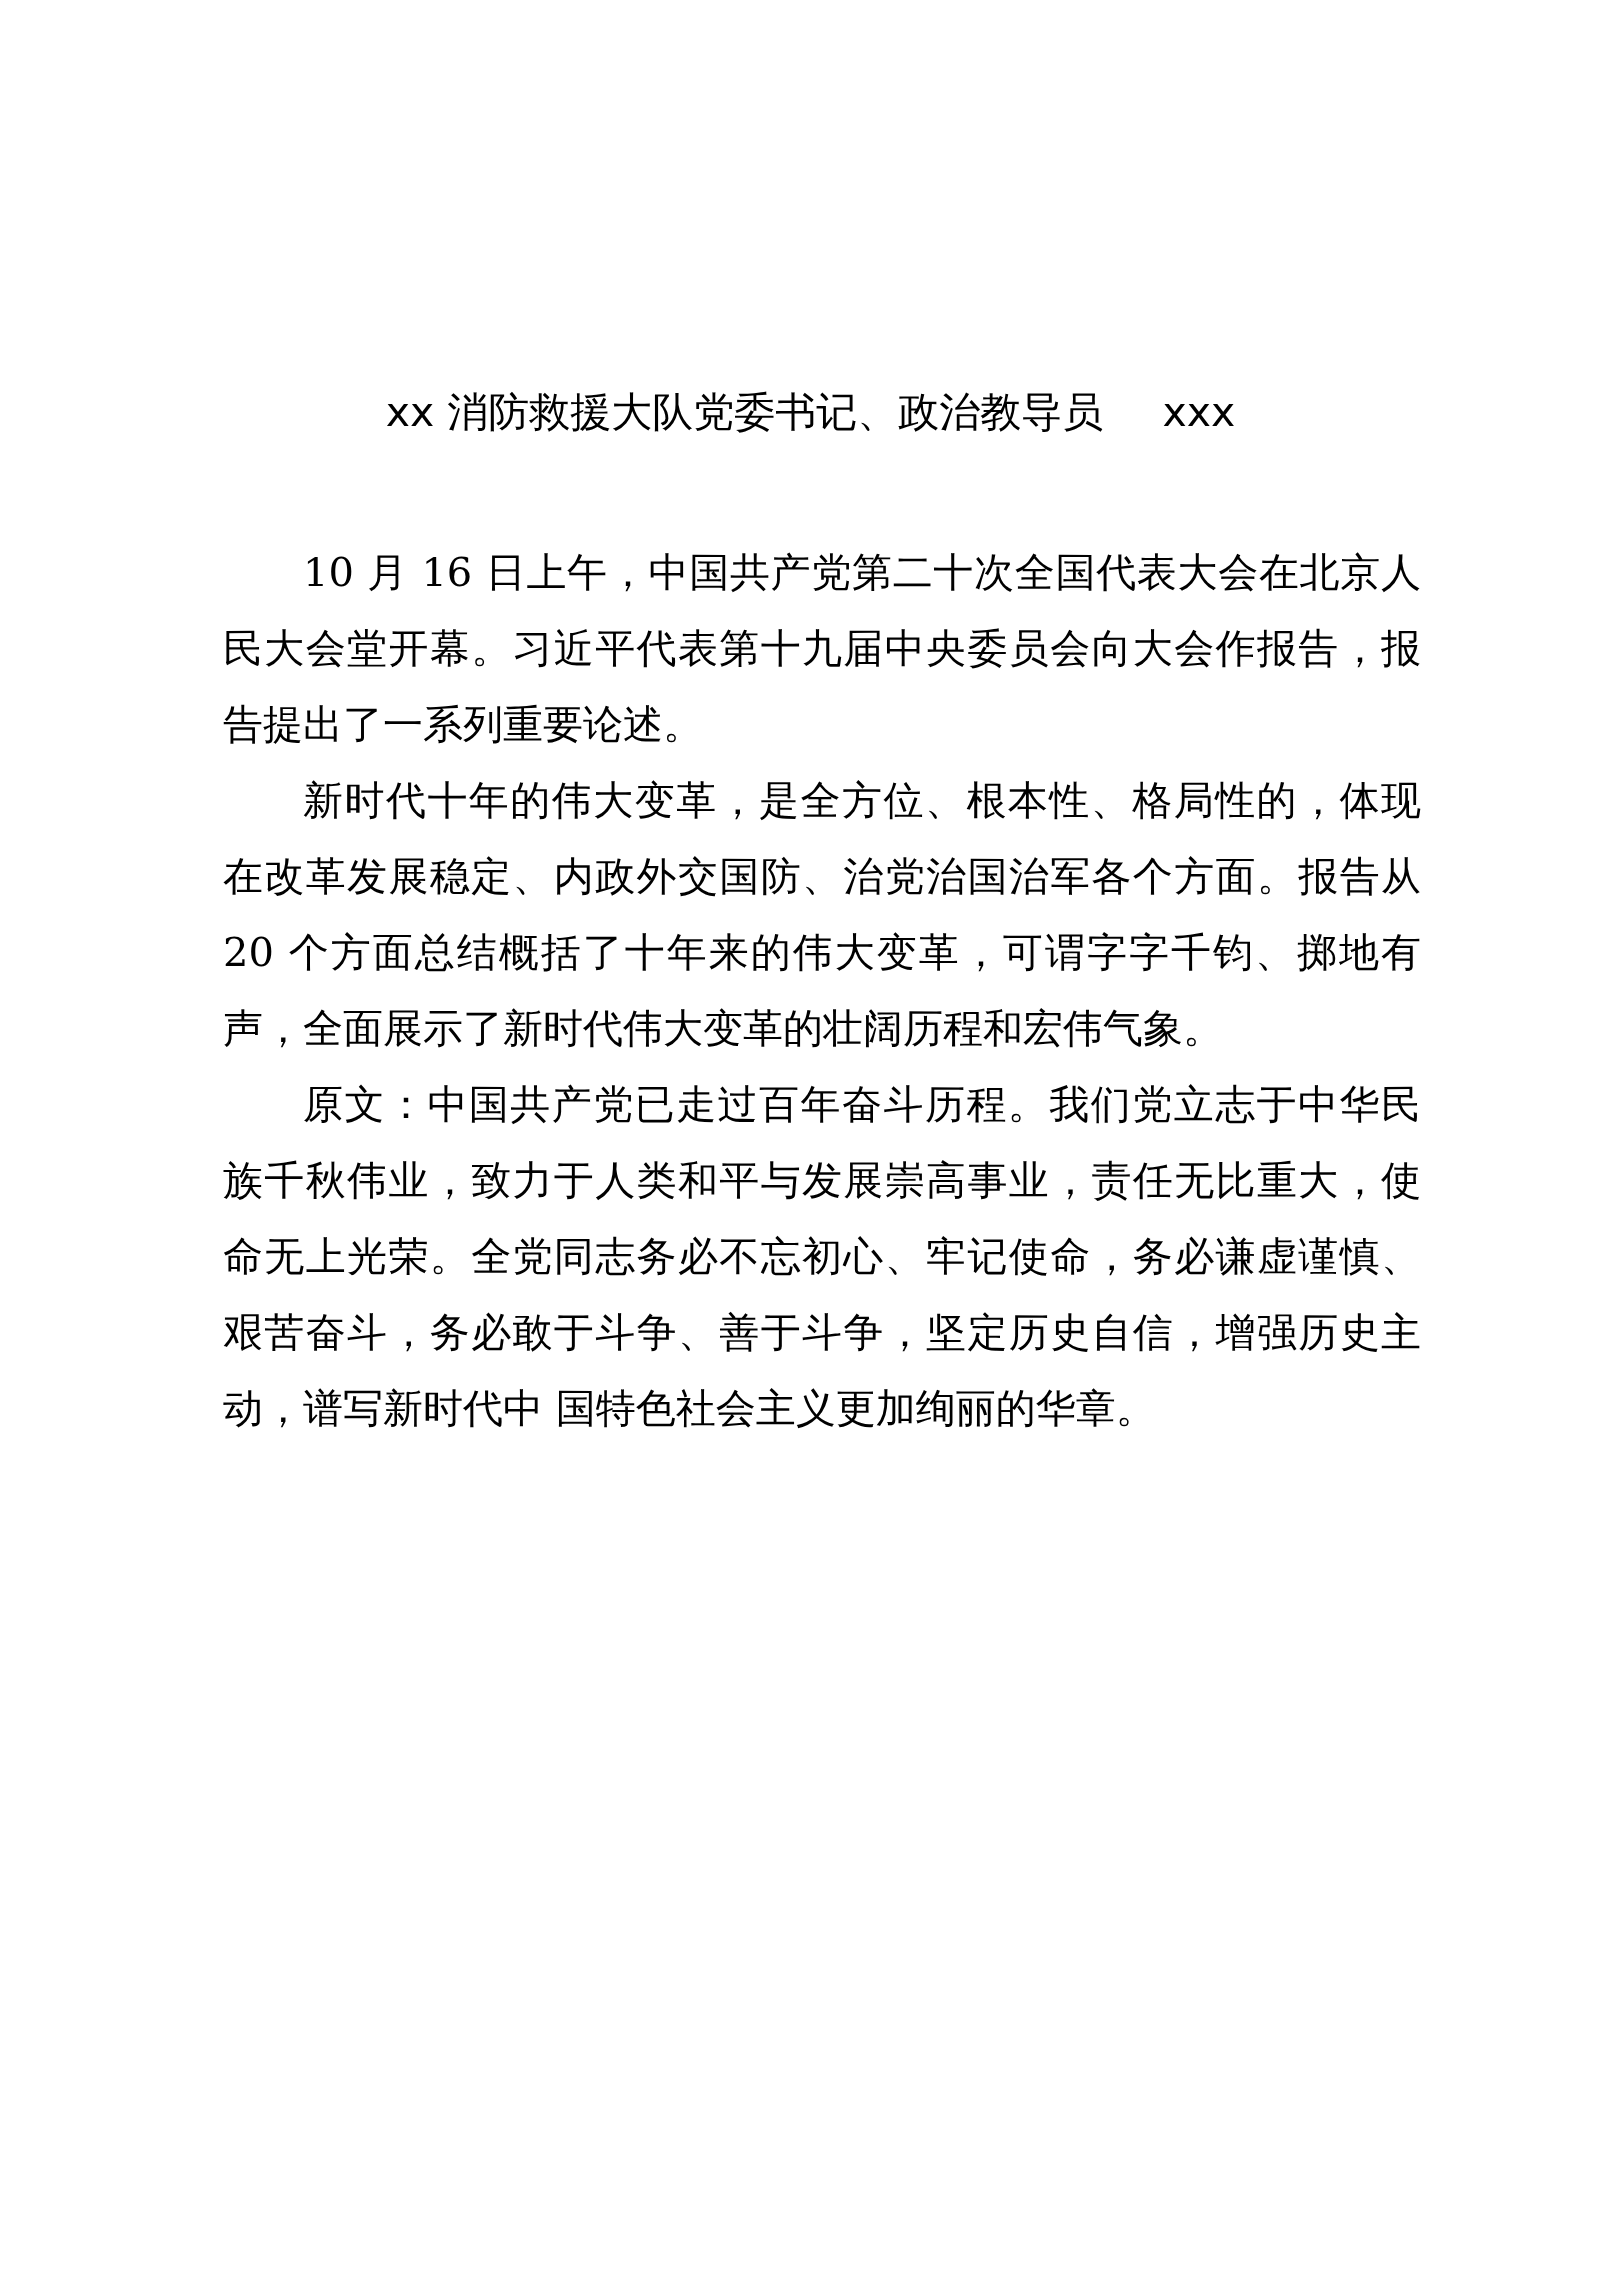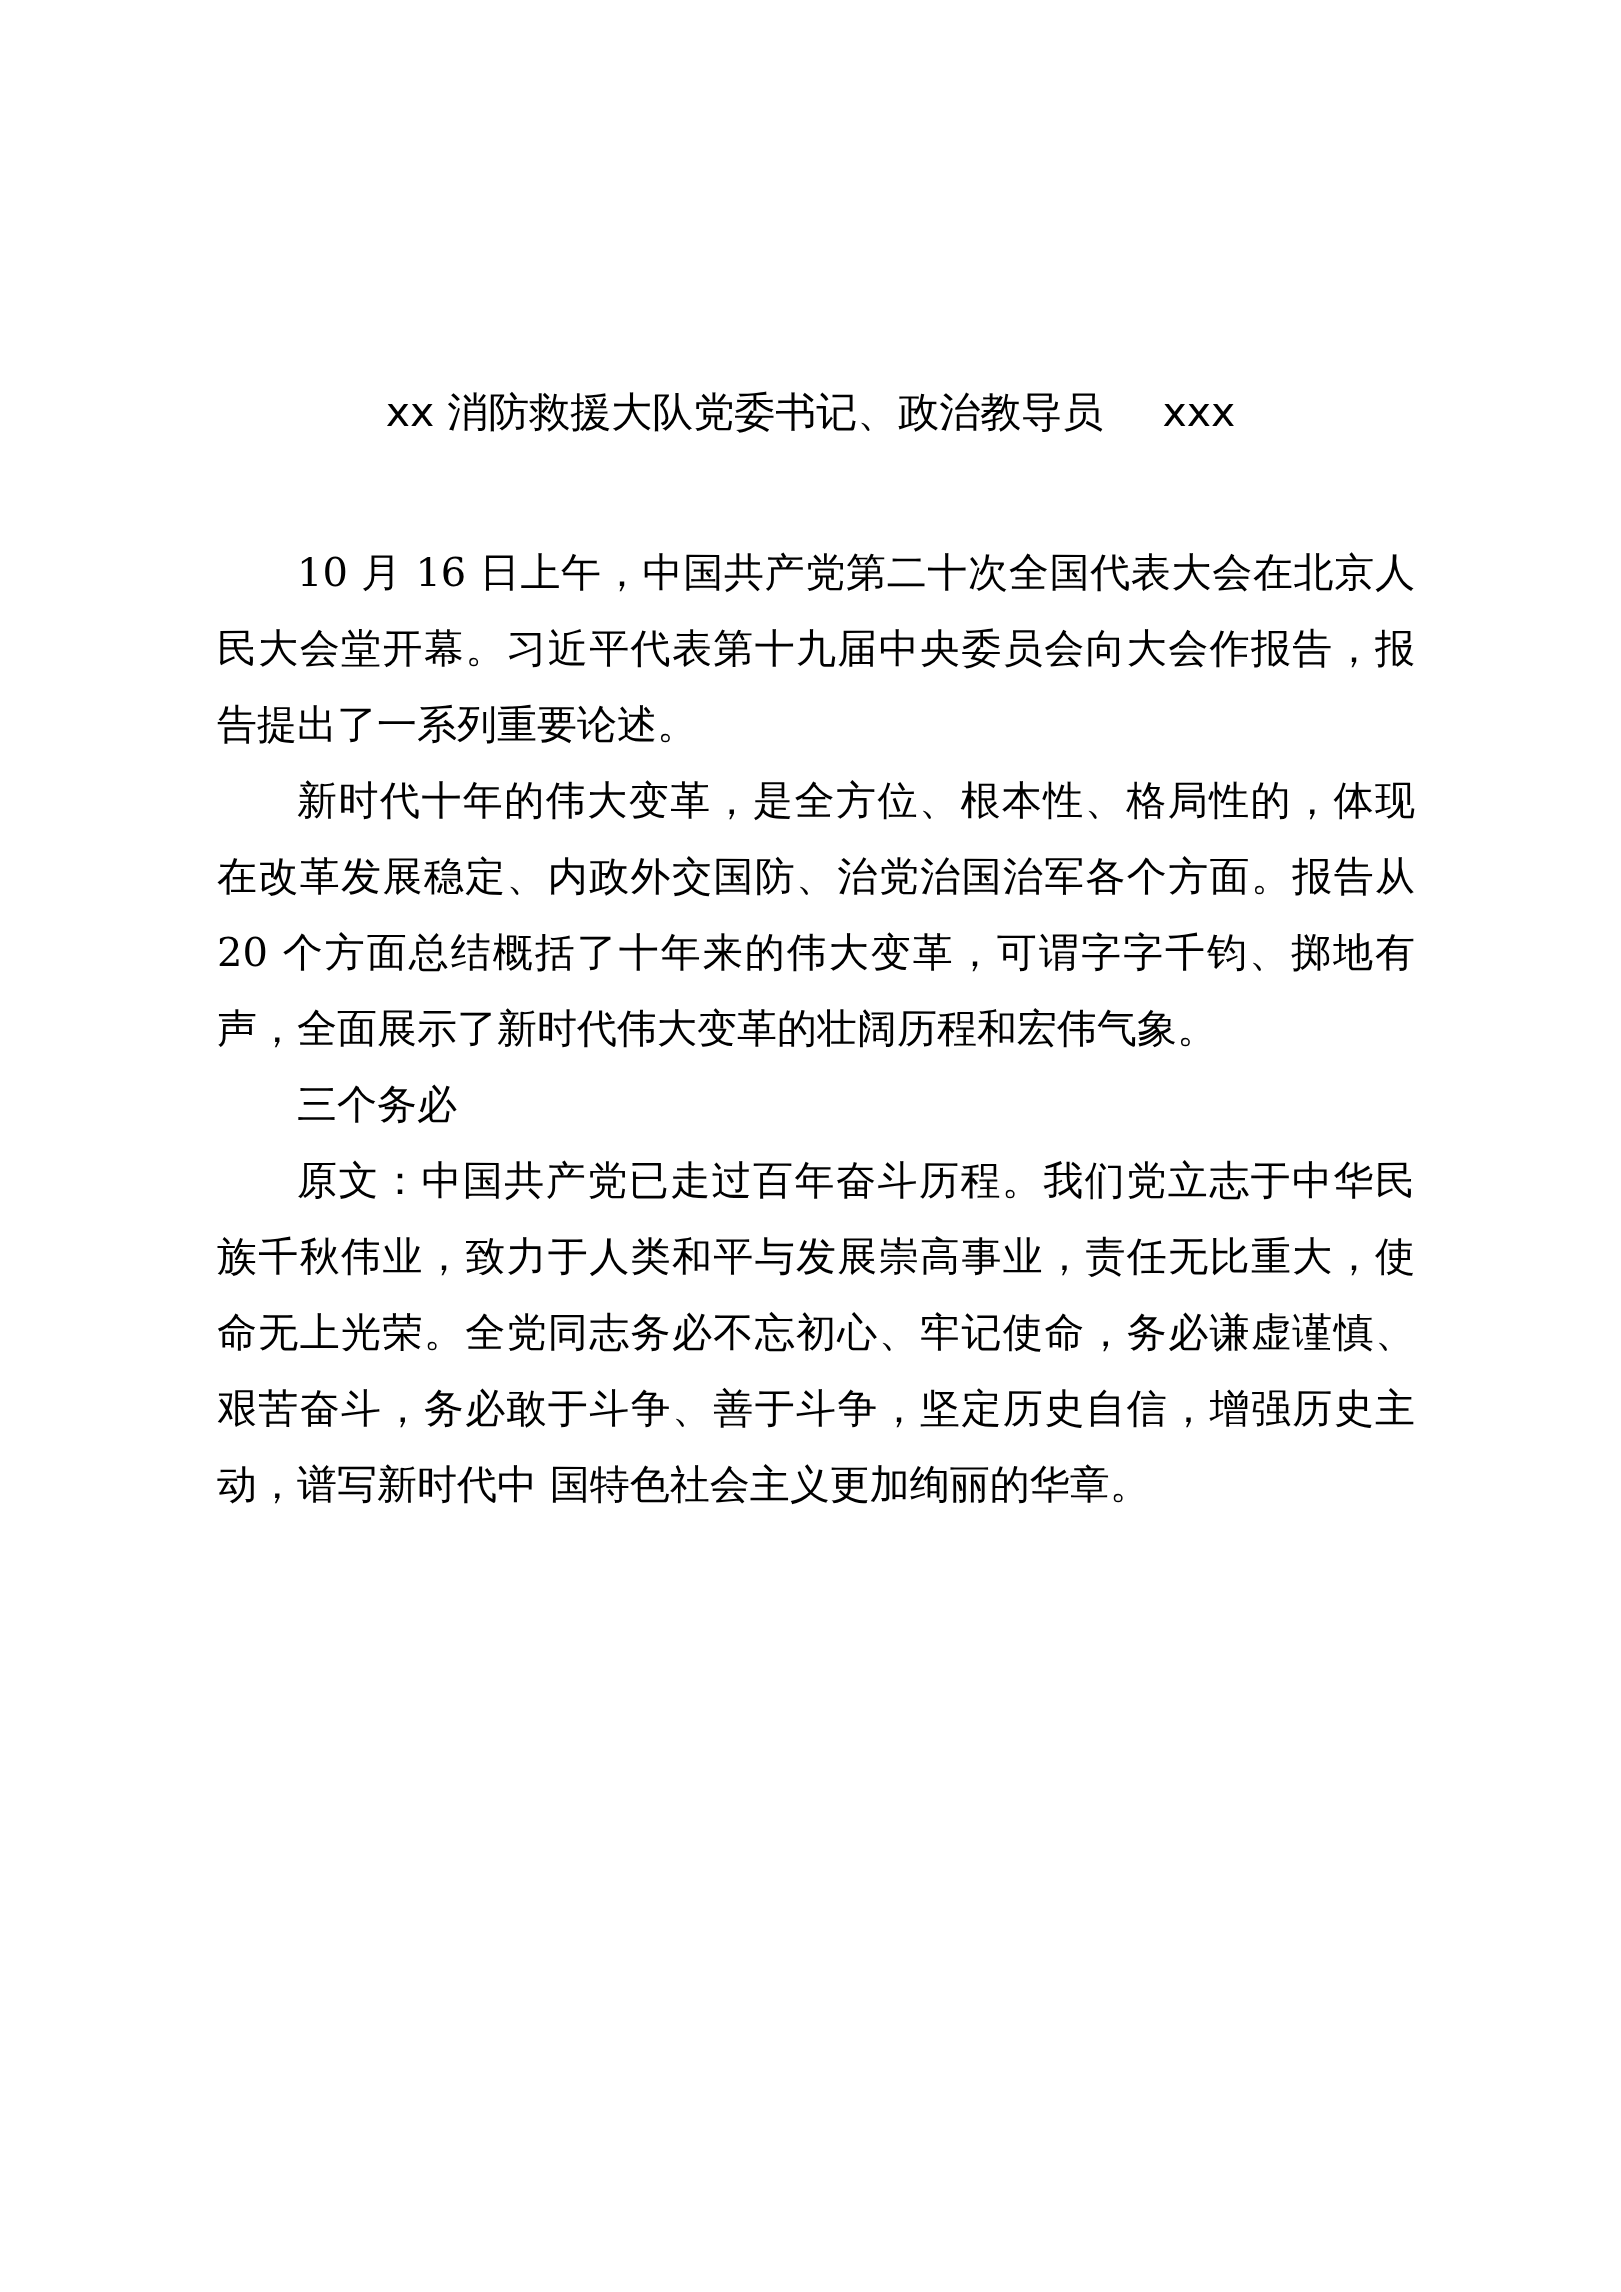--- a/index.html
+++ b/index.html
@@ -45,21 +45,21 @@
       font-size: 41px;
       line-height: 59px;
       margin: 0;
     }
     .subtitle .gap {
       display: inline-block;
       width: 59px;
     }
     .body {
       position: absolute;
-      left: 217px;
+      left: 223px;
       top: 534px;
       width: 1198px;
       font-family: "DejaVu Serif", "Liberation Serif", serif;
       font-size: 40px;
       line-height: 76px;
       text-align: justify;
       text-justify: inter-character;
     }
     .body p {
       margin: 0;
@@ -69,17 +69,16 @@
 </head>
 <body>
 
 <div class="page">
   <div class="subtitle">
     <span>xx 消防救援大队党委书记、政治教导员</span><span class="gap"></span><span>xxx</span>
   </div>
   <div class="body">
     <p>10 月 16 日上午，中国共产党第二十次全国代表大会在北京人民大会堂开幕。习近平代表第十九届中央委员会向大会作报告，报告提出了一系列重要论述。</p>
     <p>新时代十年的伟大变革，是全方位、根本性、格局性的，体现在改革发展稳定、内政外交国防、治党治国治军各个方面。报告从 20 个方面总结概括了十年来的伟大变革，可谓字字千钧、掷地有声，全面展示了新时代伟大变革的壮阔历程和宏伟气象。</p>
-    <p>三个务必</p>
     <p>原文：中国共产党已走过百年奋斗历程。我们党立志于中华民族千秋伟业，致力于人类和平与发展崇高事业，责任无比重大，使命无上光荣。全党同志务必不忘初心、牢记使命，务必谦虚谨慎、艰苦奋斗，务必敢于斗争、善于斗争，坚定历史自信，增强历史主动，谱写新时代中 国特色社会主义更加绚丽的华章。</p>
   </div>
 </div>
 
 
 </body></html>

